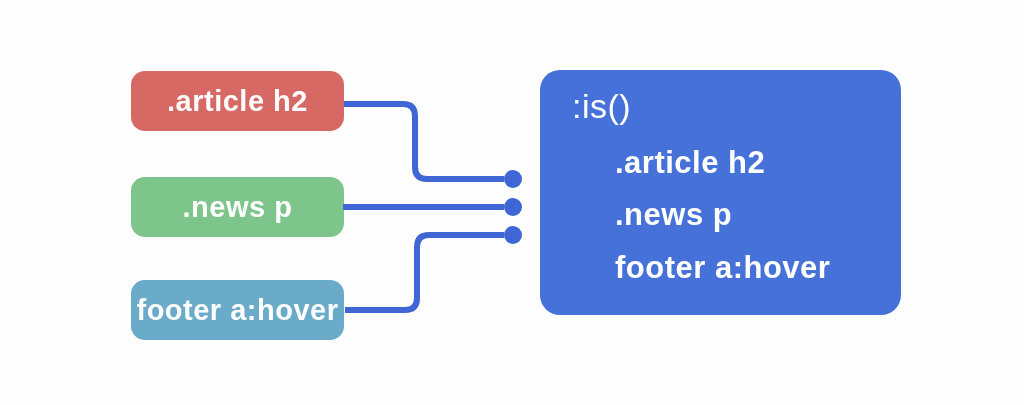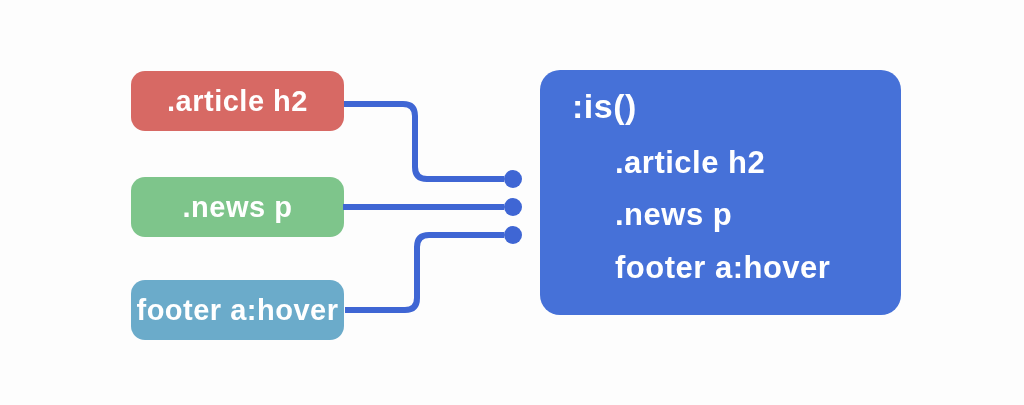--- a/index.html
+++ b/index.html
@@ -58,21 +58,21 @@
     width: 361px;
     height: 245px;
     border-radius: 20px;
   }
   .group-title {
     position: absolute;
     left: 32px;
     top: 16px;
     color: #ffffff;
     font-size: 34px;
-    font-weight: 700;
+    font-weight: 400;
     line-height: 40px;
     letter-spacing: 0.5px;
     white-space: nowrap;
   }
   .group-item {
     position: absolute;
     left: 75px;
     color: #ffffff;
     font-size: 31px;
     font-weight: 700;

